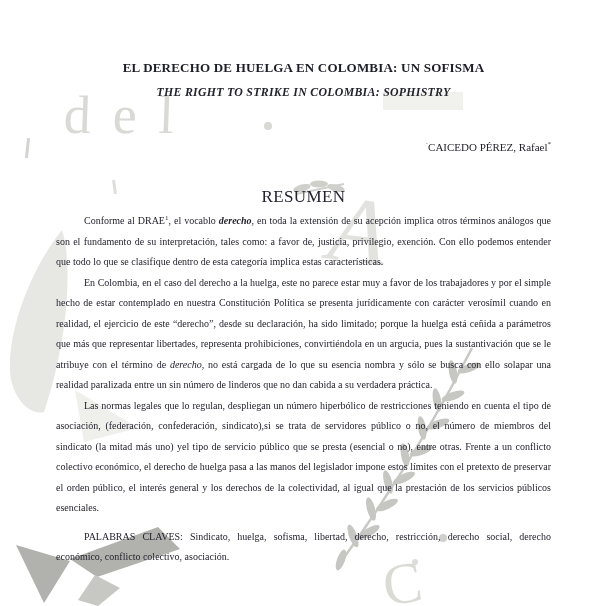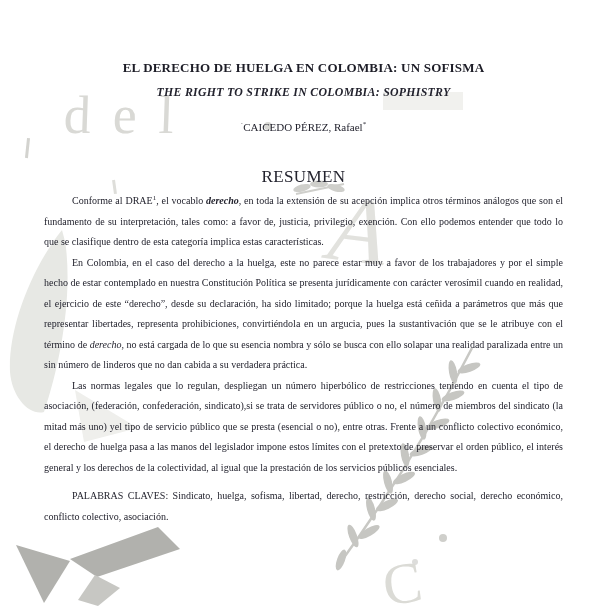--- a/index.html
+++ b/index.html
@@ -10,24 +10,24 @@
     overflow:hidden; font-family:"Liberation Serif", serif; color:#23232e;
   }
   
   .wm { position:absolute; inset:0; pointer-events:none; }
   .wm-abs { position:absolute; font-family:"Liberation Serif", serif; }
   .wm-del { left:64px; top:84px; font-size:54px; letter-spacing:22px; color:#d9d9d5; transform:skewX(-2deg); }
   .wm-a { left:330px; top:176px; font-size:94px; font-style:italic; color:#e2e2de; transform:rotate(7deg); }
   .wm-c { left:383px; top:550px; font-size:58px; color:#dbdbd6; transform:rotate(-8deg); }
   .wm-band { position:absolute; left:383px; top:92px; width:80px; height:18px; background:#f1f1ee; }
   
-  .content { position:absolute; inset:0; padding:0 44px; }
+  .content { position:absolute; inset:0; padding:0 56px; }
   .title { margin-top:60px; text-align:center; font-weight:bold; font-size:13px; letter-spacing:.2px; color:#1d1d27; }
   .subtitle { margin-top:9px; text-align:center; font-style:italic; font-weight:700; font-size:11.8px; letter-spacing:.3px; }
-  .author { margin-top:21px; text-align:center; font-size:11px; }
+  .author { margin-top:41px; text-align:right; font-size:11px; }
   .resumen { margin-top:34px; text-align:center; font-weight:normal; font-size:17px; letter-spacing:.4px; }
   p.body { font-size:10px; line-height:20.5px; text-align:justify; text-indent:28px; }
   p.first { margin-top:4px; }
   p.keywords { margin-top:8px; }
   .run-sup { vertical-align:super; font-size:7px; line-height:0; }
   .run-b { font-weight:normal; }
   .run-i { font-style:italic; }
   .run-bi { font-weight:bold; font-style:italic; }
 </style>
 </head>

